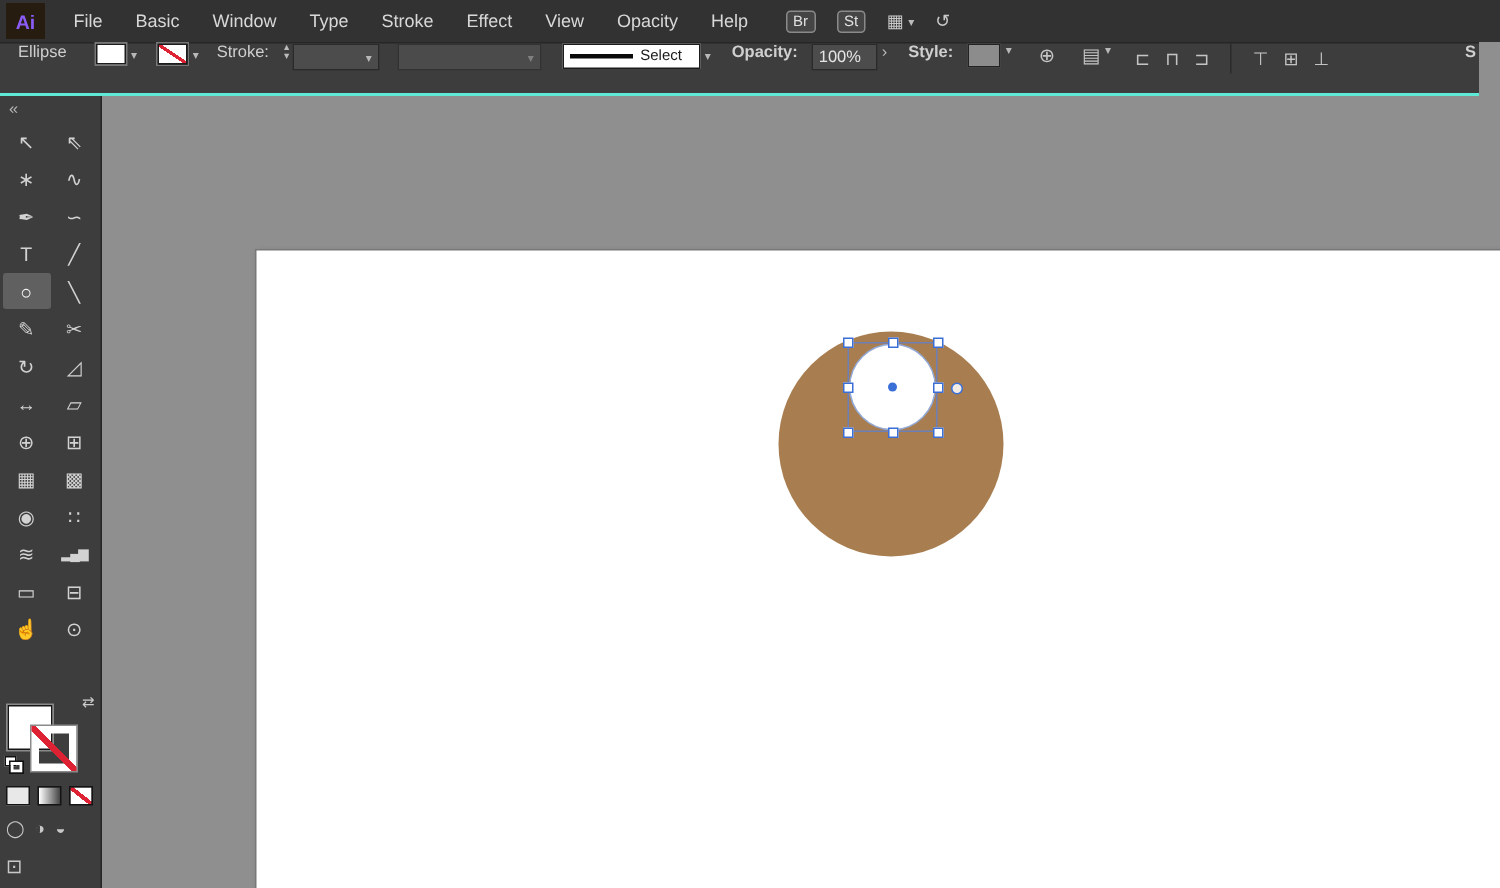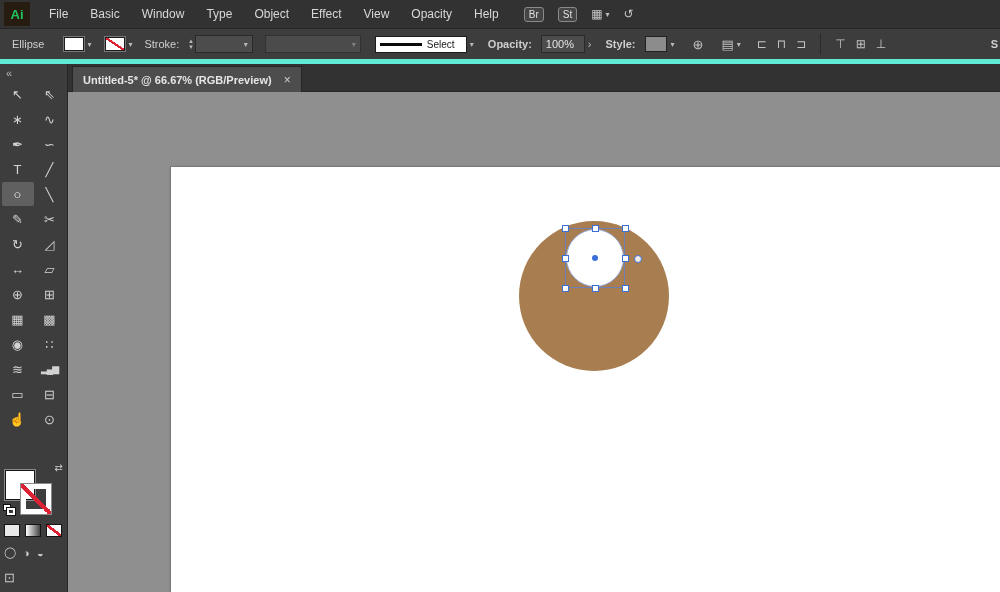--- a/index.html
+++ b/index.html
@@ -3,32 +3,32 @@
 <meta charset="utf-8">
 <style>
   * { box-sizing: border-box; margin: 0; padding: 0; }
   html,body { width:1000px; height:592px; overflow:hidden; }
   body { font-family:"Liberation Sans", sans-serif; background:#8f8f8f; position:relative; }
   #app { position:absolute; inset:0; width:1000px; height:592px; }
 
   
   .menubar { position:absolute; top:0; left:0; right:0; height:28px; background:#323232;
              display:flex; align-items:center; color:#d8d8d8; font-size:12px; z-index:5; }
-  .ai-logo { width:26px; height:24px; margin:0 8px 0 4px; background:#271c10; color:#22c55e;
+  .ai-logo { width:26px; height:24px; margin:0 8px 0 4px; background:#271c10; color:#8b5cf6;
              font-weight:bold; font-size:13px; display:flex; align-items:center; justify-content:center; }
   .menu-item { padding:0 11px; height:28px; line-height:28px; cursor:default;text-align:center; }
   .mb-badge { border:1px solid #8a8a8a; border-radius:3px; font-size:10px; padding:1px 4px;
               margin-left:14px; color:#e0e0e0; background:#454545; }
   .mb-icon { margin-left:14px; color:#c8c8c8; font-size:12px; }
   .mb-chevron { margin-left:3px; font-size:8px; color:#bbb; }
 
   
-  .controlbar { position:absolute; top:28px; left:0; right:0; height:36px; background:#3d3d3d;
-                border-top:1px solid #262626; border-bottom:5px solid #5eead4;
-                display:flex; align-items:center; color:#cfcfcf; font-size:11px; z-index:5; }
+  .controlbar { position:absolute; top:28px; left:0; right:14px; height:36px; background:#3d3d3d;
+                border-top:1px solid #262626; border-bottom:2px solid #5eead4;
+                display:flex; align-items:flex-start; color:#cfcfcf; font-size:11px; z-index:5; }
   .cb-label { font-weight:normal; margin:0 6px 0 12px; }
   .cb-label2 { font-weight:bold; margin:0 5px 0 14px; }
   .swatch-combo { display:flex; align-items:center; margin-left:14px; gap:3px; }
   .sw { width:20px; height:14px; background:#fff; border:1px solid #1c1c1c; box-shadow:0 0 0 1px #777; }
   .sw.none { background:linear-gradient(to top right,#fff 44%,#d23 44%,#d23 56%,#fff 56%); }
   .chev { font-size:8px; color:#b8b8b8; }
   .stepper { display:flex; flex-direction:column; line-height:6px; font-size:7px; color:#bbb; margin-left:4px; }
   .field { height:18px; background:#4c4c4c; border:1px solid #2a2a2a; display:flex; align-items:center;
            padding:0 4px; color:#e4e4e4; }
   .field.small { width:58px; justify-content:space-between; margin-left:2px; }
@@ -109,21 +109,21 @@
 <body>
 
 <div id="app">
 
   <div class="menubar">
     <div class="ai-logo">Ai</div>
     <div class="menu-item">File</div>
     <div class="menu-item">Basic</div>
     <div class="menu-item">Window</div>
     <div class="menu-item">Type</div>
-    <div class="menu-item">Object</div>
+    <div class="menu-item">Stroke</div>
     <div class="menu-item">Effect</div>
     <div class="menu-item">View</div>
     <div class="menu-item">Opacity</div>
     <div class="menu-item">Help</div>
     <span class="mb-badge">Br</span>
     <span class="mb-badge">St</span>
     <span class="mb-icon">▦</span>
     <span class="mb-chevron">▾</span>
     <span class="mb-icon">↺</span>
   </div>
@@ -181,26 +181,20 @@
       <span>⊐</span>
       <span class="cb-sep"></span>
       <span>⊤</span>
       <span>⊞</span>
       <span>⊥</span>
     </span>
 
     <span class="cb-trunc">S</span>
   </div>
 
-  <div class="tabstrip">
-    <div class="doc-tab">
-      <span>Untitled-5* @ 66.67% (RGB/Preview)</span>
-      <span class="tab-close">×</span>
-    </div>
-  </div>
 
   <div class="toolpanel">
     <div class="tp-collapse">«</div>
 
     <div class="tools-grid">
       <div class="tool">
           <span class="tg">↖</span>
         </div>
       <div class="tool">
           <span class="tg">⇖</span>

